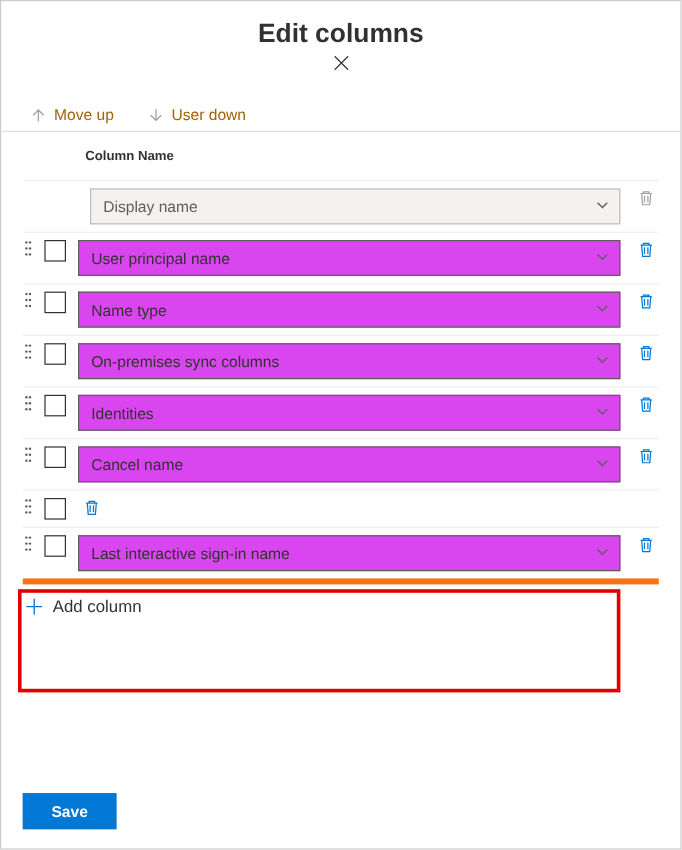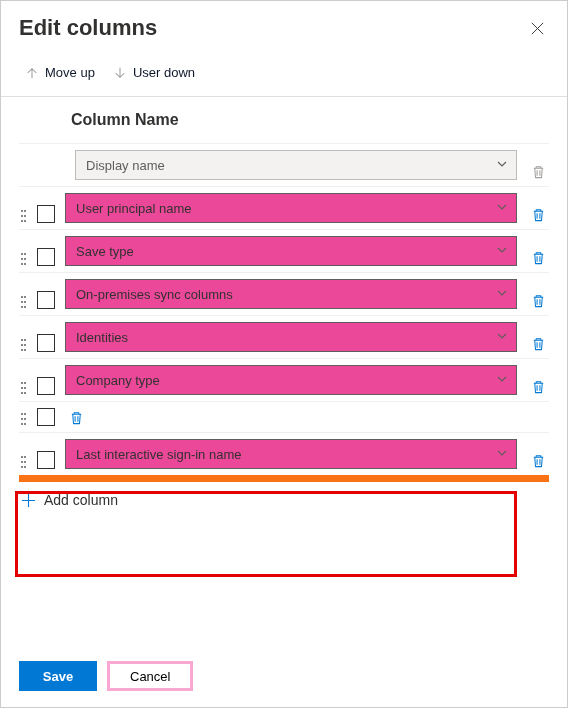--- a/index.html
+++ b/index.html
@@ -8,69 +8,69 @@
     font-size: 13px;
     color: #323130;
     background: #fff;
     width: 568px;
     height: 708px;
     border: 1px solid #ccc;
     overflow: hidden;
     position: relative;
   }
   .panel { padding: 14px 18px 0 18px; }
-  .hdr { display: flex; align-items: center; justify-content: space-between; margin-bottom: 24px; }
+  .hdr { display: flex; align-items: center; justify-content: space-between; margin-bottom: 24px; flex-direction: column; }
   .title { font-size: 22px; font-weight: 600; letter-spacing: 0; }
   .close-btn { cursor: pointer; padding: 4px; }
   .close-btn svg { display: block; }
-  .toolbar { display: flex; gap: 18px; color: #0f172a; margin-bottom: 16px; padding-left: 6px; }
+  .toolbar { display: flex; gap: 28px; color: #a16207; margin-bottom: 6px; padding-left: 6px; }
   .tb-item { display: flex; align-items: center; gap: 6px; cursor: default; }
   .tb-item svg { display: block; }
   .divider { height: 1px; background: #e1dfdd; margin: 2px -18px 0; }
-  .col-hdr { font-weight: 600; padding: 14px 0 14px 52px; font-size: 16px; }
+  .col-hdr { font-weight: 600; padding: 14px 0 14px 52px; font-size: 11px; }
   .rows {}
   .row {
-    display: flex; align-items: flex-end; gap: 10px;
+    display: flex; align-items: flex-start; gap: 10px;
     padding: 6px 0 6px 0;
     border-top: 1px solid #f0efee;
   }
   .drag { width: 8px; display:flex; align-items:center; justify-content:center; }
   .drag svg { display:block; color:#605e5c; }
   .chk {
     width: 18px; height: 18px; border: 1px solid #323130; background:#fff; cursor:pointer;
     flex-shrink:0;
   }
   .sel {
     flex: 1; height: 30px; border: 1px solid #605e5c;
     display: flex; align-items: center; justify-content: space-between;
-    padding: 0 8px 0 10px; background:#ec4899; cursor:pointer;
+    padding: 0 8px 0 10px; background:#d946ef; cursor:pointer;
     font-size: 13px;
   }
   .sel.disabled {
     background: #f3f2f1; color:#605e5c; border-color:#bebbb8; cursor:default;
   }
   .sel .chev { color:#605e5c; }
   .del { width: 22px; display:flex; align-items:center; justify-content:center; cursor:pointer; }
   .del svg { display:block; }
   .del.enabled svg { color:#0078d4; }
   .del.disabled svg { color:#a19f9d; }
-  .add { display:flex; align-items:center; gap:8px; padding:10px 0 10px 2px; cursor:pointer; color:#0078d4; border-top:7px solid #f97316;}
+  .add { display:flex; align-items:center; gap:8px; padding:10px 0 10px 2px; cursor:pointer; color:#0078d4; border-top:5px solid #f97316;}
   .add svg { display:block; }
   .add span { color:#323130; font-size: 14px;}
   .highlight {
     position:absolute; border: 3px solid #e20000; pointer-events:none;
     left: 14px; width: 502px; top: 490px; height: 86px;
   }
   .footer {
     position:absolute; left:0; right:0; bottom:0;
     padding: 12px 18px 16px;
     display:flex; gap:10px;
   }
   .btn {
-    height: 30px; padding: 0 20px; font-size: 13px; border:3px solid #f9a8d4;
+    height: 30px; padding: 0 20px; font-size: 13px; border:1px solid #f9a8d4;
     background:#fff; cursor:pointer; font-family:inherit;
   }
   .btn.primary { background:#0078d4; border-color:#0078d4; color:#fff; font-weight:600; min-width:78px;}
   .btn.secondary { min-width: 78px; }
 </style>
 </head>
 <body>
 
 <div class="panel">
   <div class="hdr">
@@ -148,21 +148,21 @@
             <circle cx="1.5" cy="2" r="1" fill="#605e5c"></circle>
             <circle cx="4.5" cy="2" r="1" fill="#605e5c"></circle>
             <circle cx="1.5" cy="7" r="1" fill="#605e5c"></circle>
             <circle cx="4.5" cy="7" r="1" fill="#605e5c"></circle>
             <circle cx="1.5" cy="12" r="1" fill="#605e5c"></circle>
             <circle cx="4.5" cy="12" r="1" fill="#605e5c"></circle>
           </svg>
         </div>
         <div class="chk"></div>
         <div class="sel">
-          <span>Save type</span>
+          <span>Name type</span>
           <span class="chev"><svg width="12" height="12" viewBox="0 0 12 12">
               <path d="M2 4 L6 8 L10 4" stroke="currentColor" stroke-width="1.2" fill="none"></path>
             </svg></span>
         </div>
         <div class="del enabled">
           <span>
             <svg width="15" height="16" viewBox="0 0 16 16">
               <path d="M3 4 H13 M5.5 4 V2.5 H10.5 V4 M4 4 L4.8 14 H11.2 L12 4 M6.5 6 V12 M9.5 6 V12" stroke="currentColor" stroke-width="1.1" fill="none" stroke-linejoin="round"></path>
             </svg>
           </span>
@@ -226,21 +226,21 @@
             <circle cx="1.5" cy="2" r="1" fill="#605e5c"></circle>
             <circle cx="4.5" cy="2" r="1" fill="#605e5c"></circle>
             <circle cx="1.5" cy="7" r="1" fill="#605e5c"></circle>
             <circle cx="4.5" cy="7" r="1" fill="#605e5c"></circle>
             <circle cx="1.5" cy="12" r="1" fill="#605e5c"></circle>
             <circle cx="4.5" cy="12" r="1" fill="#605e5c"></circle>
           </svg>
         </div>
         <div class="chk"></div>
         <div class="sel">
-          <span>Company type</span>
+          <span>Cancel name</span>
           <span class="chev"><svg width="12" height="12" viewBox="0 0 12 12">
               <path d="M2 4 L6 8 L10 4" stroke="currentColor" stroke-width="1.2" fill="none"></path>
             </svg></span>
         </div>
         <div class="del enabled">
           <span>
             <svg width="15" height="16" viewBox="0 0 16 16">
               <path d="M3 4 H13 M5.5 4 V2.5 H10.5 V4 M4 4 L4.8 14 H11.2 L12 4 M6.5 6 V12 M9.5 6 V12" stroke="currentColor" stroke-width="1.1" fill="none" stroke-linejoin="round"></path>
             </svg>
           </span>
@@ -299,14 +299,13 @@
         <path d="M8 1 V15 M1 8 H15" stroke="#0078d4" stroke-width="1.2"></path>
       </svg>
     <span>Add column</span>
   </div>
 </div>
 
 <div class="highlight"></div>
 
 <div class="footer">
   <button class="btn primary">Save</button>
-  <button class="btn secondary">Cancel</button>
 </div>
 
 </body></html>

